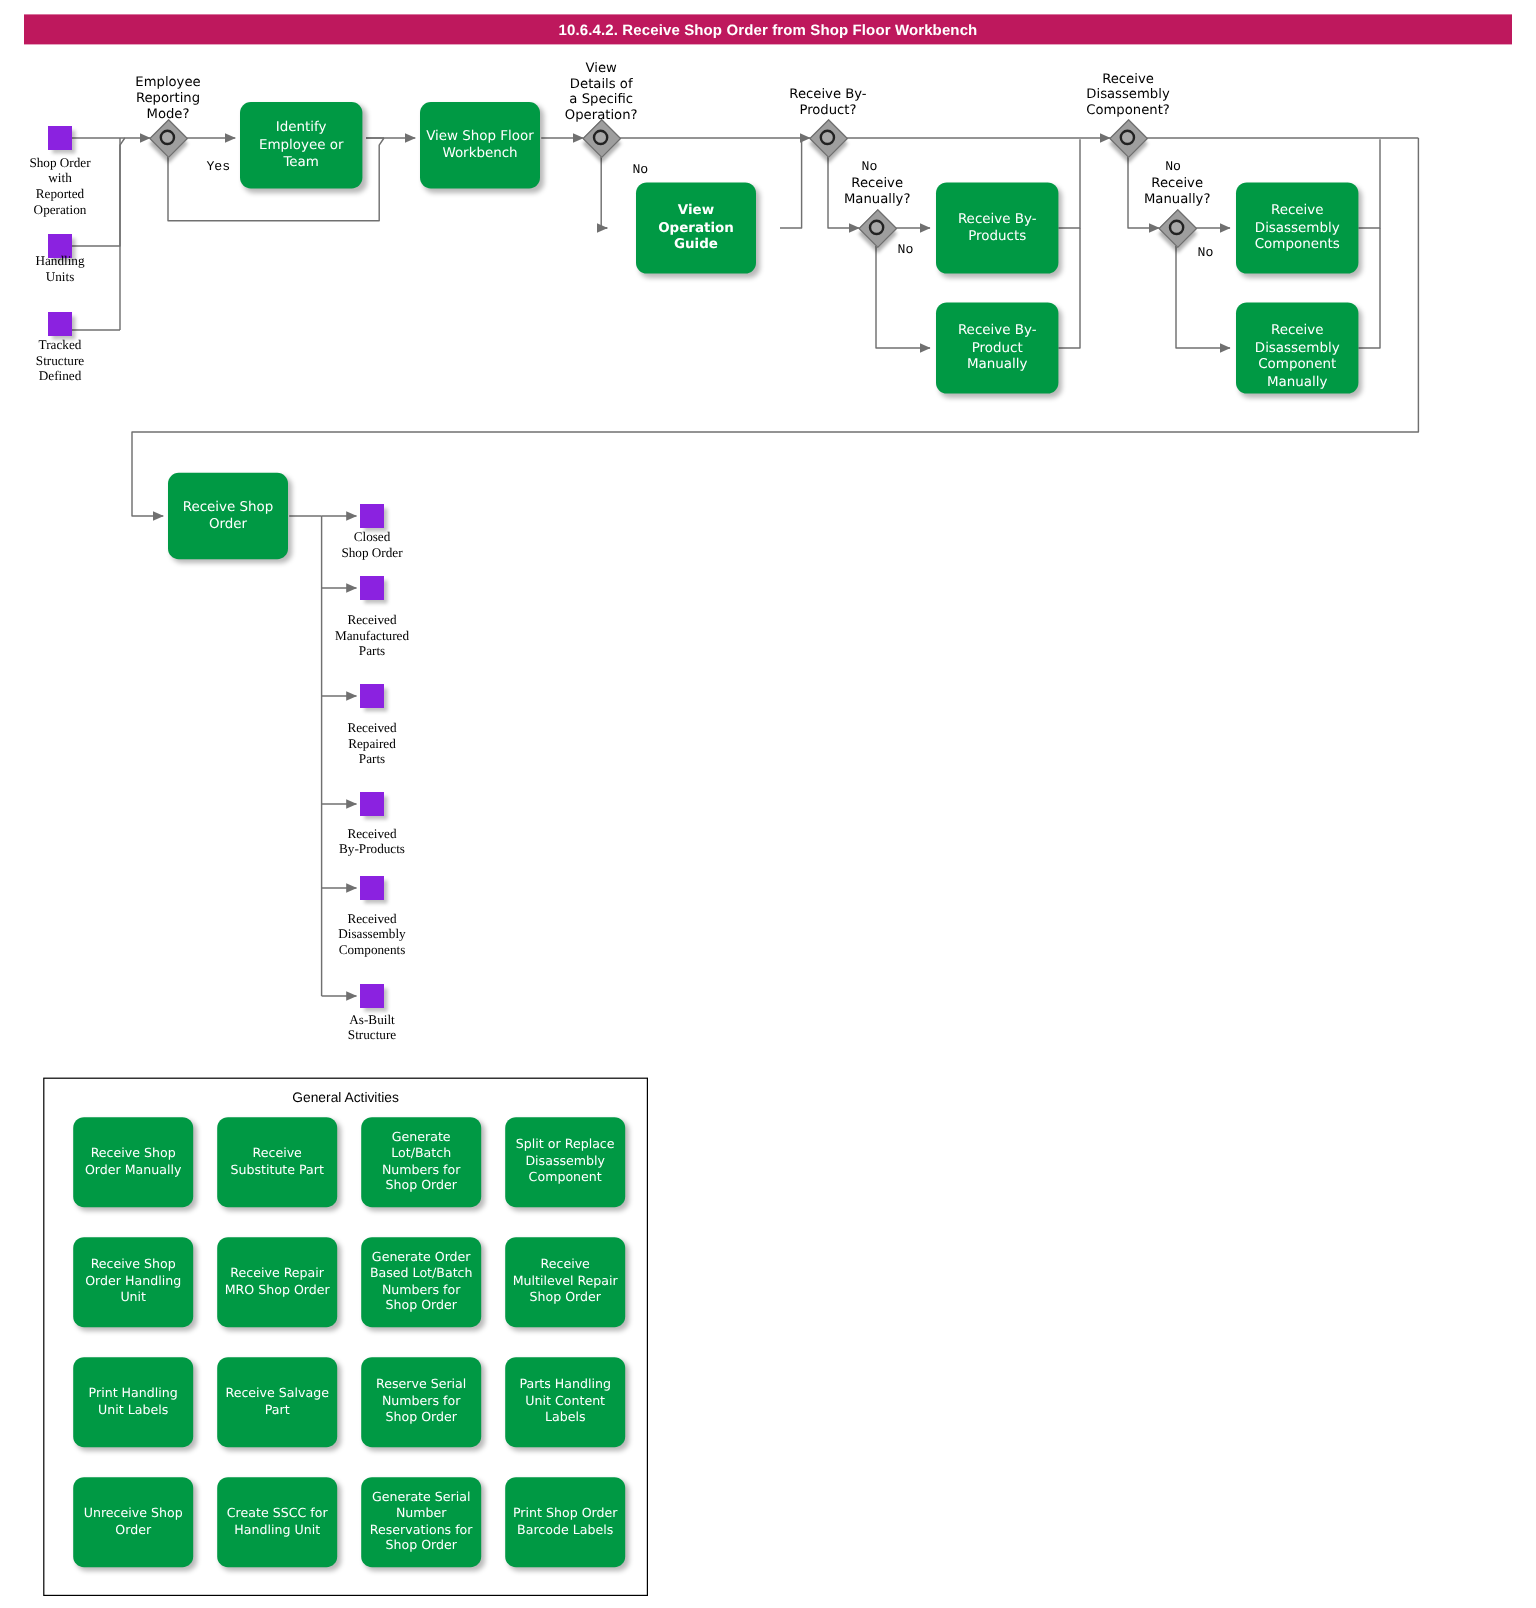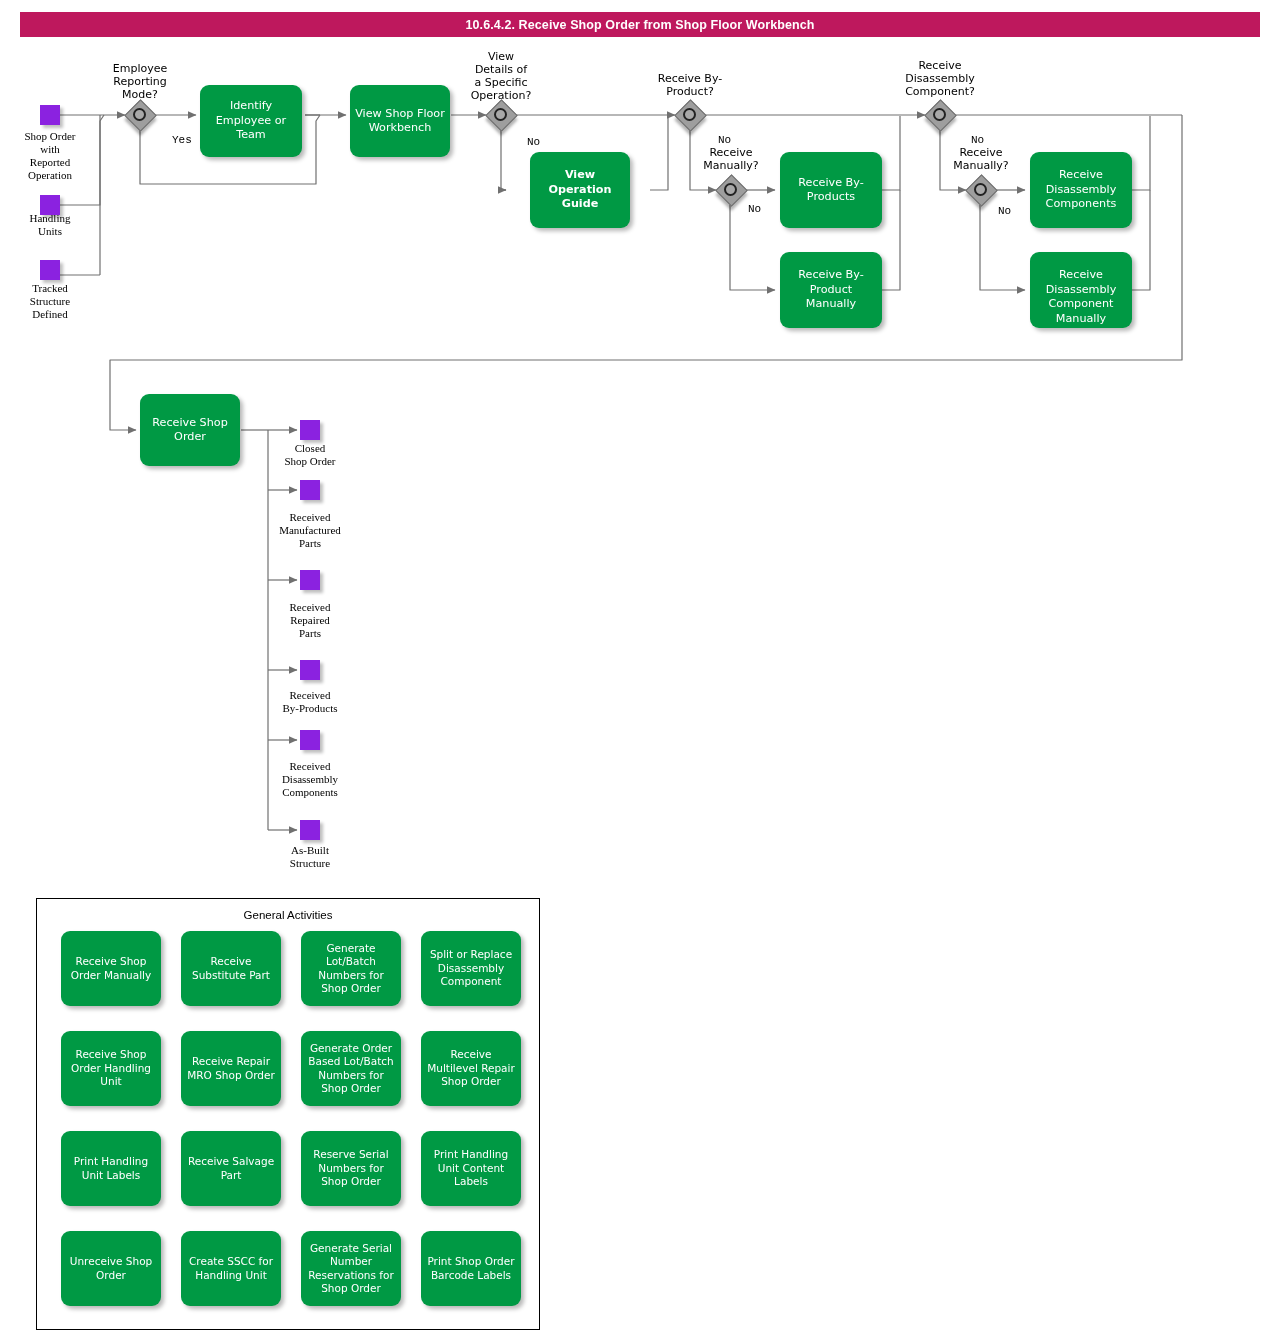--- a/index.html
+++ b/index.html
@@ -436,21 +436,21 @@
       <div class="ga-cell">
           <span>Receive Salvage
 Part</span>
         </div>
       <div class="ga-cell">
           <span>Reserve Serial
 Numbers for
 Shop Order</span>
         </div>
       <div class="ga-cell">
-          <span>Print Handling
+          <span>Parts Handling
 Unit Content
 Labels</span>
         </div>
       <div class="ga-cell">
           <span>Unreceive Shop
 Order</span>
         </div>
       <div class="ga-cell">
           <span>Create SSCC
 for Handling Unit</span>

